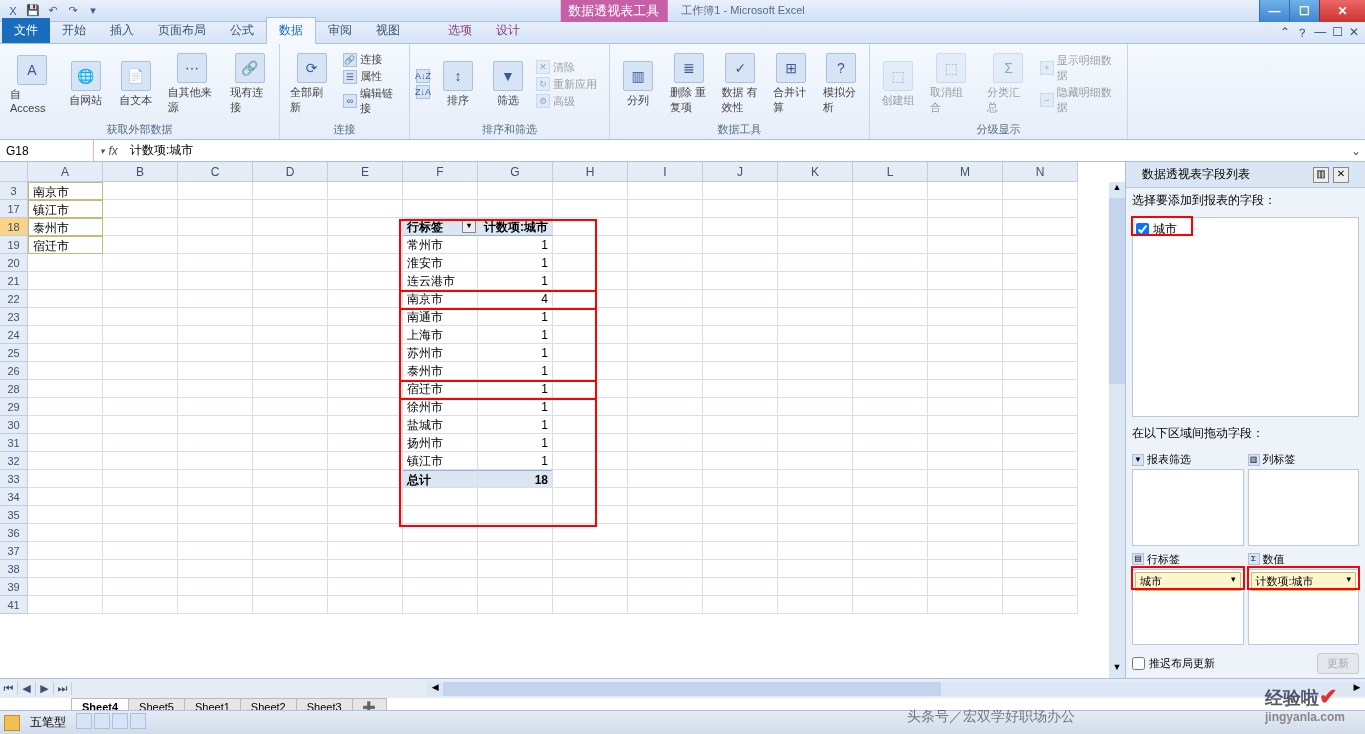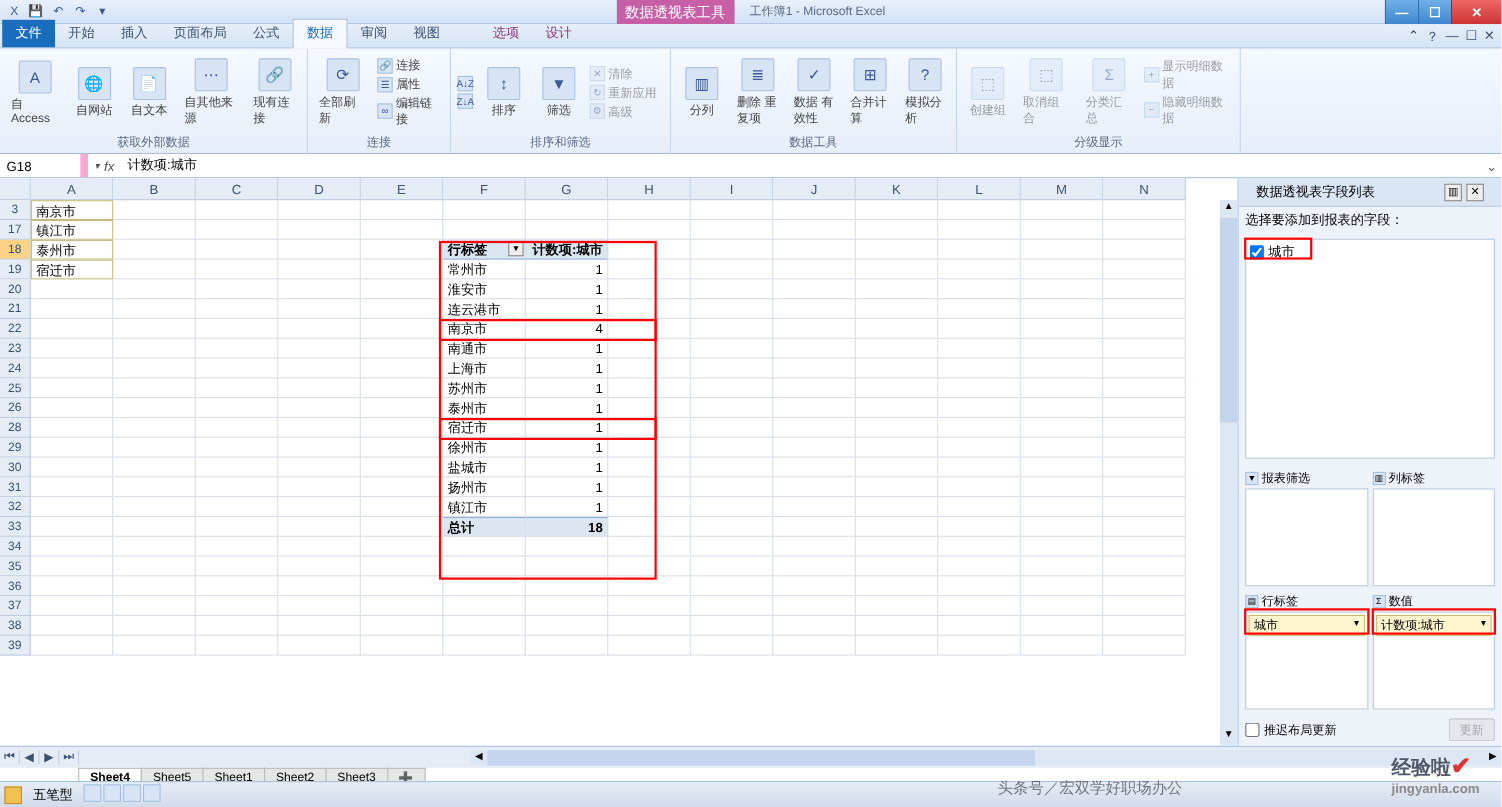--- a/index.html
+++ b/index.html
@@ -32,21 +32,21 @@
 .ribgrp .lbl { text-align:center; font-size:11px; color:#5a6a85; padding:2px 0; }
 .bigbtn { display:flex; flex-direction:column; align-items:center; gap:2px; min-width:44px; padding:2px 4px; cursor:pointer; }
 .bigbtn .ic { width:30px; height:30px; background:#d6e4f5; border:1px solid #a9c1e0; border-radius:2px; display:flex; align-items:center; justify-content:center; font-size:14px; color:#3b5998; }
 .smallstack { display:flex; flex-direction:column; gap:2px; font-size:11px; }
 .smallstack div { display:flex; align-items:center; gap:3px; cursor:pointer; }
 .smallstack .sic { width:14px; height:14px; background:#d6e4f5; border:1px solid #a9c1e0; display:inline-flex; align-items:center; justify-content:center; font-size:9px; color:#3b5998; }
 .disabled { opacity:.5; }
 
 
 .namebar { height:22px; border-bottom:1px solid #a9c1e0; display:flex; align-items:center; font-size:12px; }
-.namebar .namebox { width:80px; border-right:7px solid #f9a8d4; padding:0 6px; height:100%; display:flex; align-items:center;text-align:center; }
+.namebar .namebox { width:94px; border-right:1px solid #f9a8d4; padding:0 6px; height:100%; display:flex; align-items:center;text-align:center; }
 .namebar .fx { padding:0 6px; color:#555; font-style:italic; display:flex; align-items:center; gap:4px; }
 .namebar .fx .arrow { font-size:9px; }
 .namebar .formula { flex:1; padding:0 6px; }
 .namebar .exp { width:18px; text-align:center; color:#555; cursor:pointer; }
 
 
 .mainrow { display:flex; height:516px; }
 .sheetarea { flex:1; position:relative; overflow:hidden; }
 .pane { width:240px; border-left:1px solid #a9c1e0; background:#eef3fa; display:flex; flex-direction:column; font-size:12px; }
 
@@ -718,20 +718,37 @@
             <div class="cell"></div>
             <div class="cell"></div>
             <div class="cell"></div>
             <div class="cell"></div>
             <div class="cell"></div>
             <div class="cell"></div>
             <div class="cell"></div>
             <div class="cell"></div>
             <div class="cell"></div>
           </div>
+          <div class="row-r">
+            <div class="rh">41</div>
+            <div class="cell"></div>
+            <div class="cell"></div>
+            <div class="cell"></div>
+            <div class="cell"></div>
+            <div class="cell"></div>
+            <div class="cell"></div>
+            <div class="cell"></div>
+            <div class="cell"></div>
+            <div class="cell"></div>
+            <div class="cell"></div>
+            <div class="cell"></div>
+            <div class="cell"></div>
+            <div class="cell"></div>
+            <div class="cell"></div>
+          </div>
         </div>
       </div>
 
     <div class="redbox" style="left:399px; top:57px; width:198px; height:308px;"></div>
     <div class="redbox" style="left:399px; top:128px; width:198px; height:20px;"></div>
     <div class="redbox" style="left:399px; top:218px; width:198px; height:20px;"></div>
     <div class="vscroll">
       <div class="btn">▲</div>
       <div class="track">
           <div class="thumb"></div>
@@ -749,20 +766,21 @@
       </span>
     </div>
     <div class="sec">选择要添加到报表的字段：</div>
     <div class="fieldlist" style="position:relative">
       <div class="fld">
         <input type="checkbox" checked="" style="">
         <span>城市</span>
       </div>
       <div class="redbox" style="left:-2px;top:-2px;width:62px;height:20px"></div>
     </div>
+    <div class="sec">在以下区域间拖动字段：</div>
     <div class="areas">
       <div class="areabox">
         <div class="albl">
             <span class="aic">▼</span>
             <span>报表筛选</span>
           </div>
         <div class="abody"></div>
       </div>
       <div class="areabox">
         <div class="albl">

